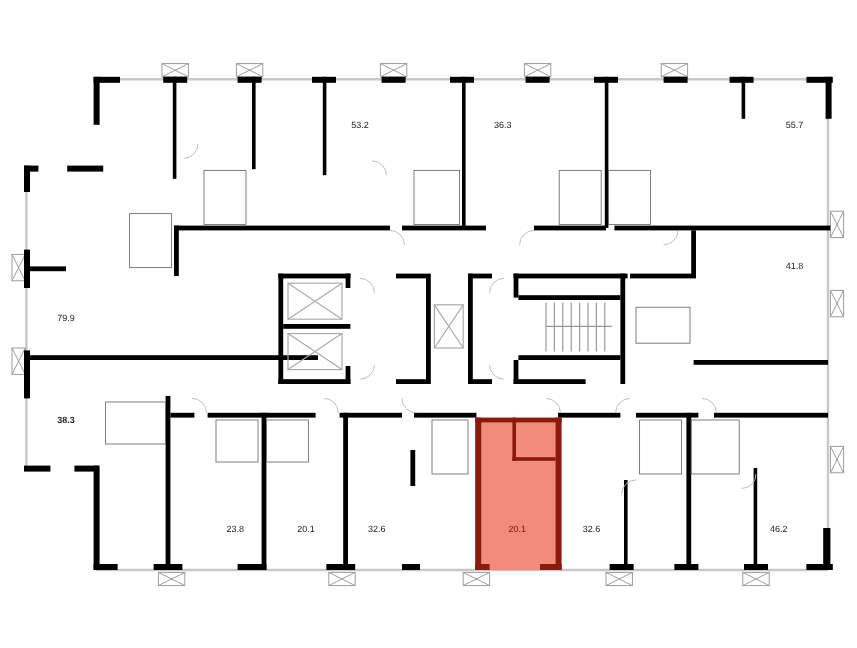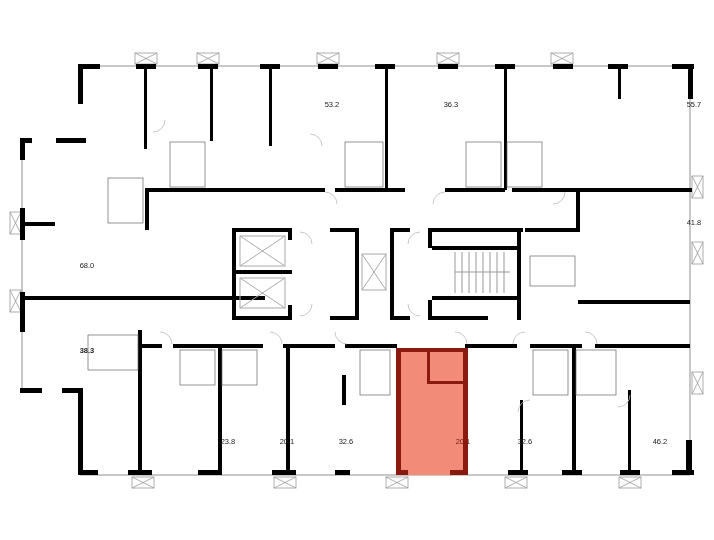--- a/index.html
+++ b/index.html
@@ -1,18 +1,18 @@
 <!DOCTYPE html>
 <html><head>
 <meta charset="utf-8">
 <style>
   html,body{margin:0;padding:0;background:#ffffff;}
   body{width:714px;height:540px;position:relative;overflow:hidden;font-family:"Liberation Sans",sans-serif;}
   #plan{position:absolute;left:0;top:0;width:714px;height:540px;}
-  .area{position:absolute;font-size:7.5px;color:#222;transform:translate(-50%,-50%);white-space:nowrap;margin-left:32px;}
+  .area{position:absolute;font-size:7.5px;color:#222;transform:translate(-50%,-50%);white-space:nowrap;}
   .area.sel{color:#6b1a10;}
   .apt-hit{position:absolute;cursor:pointer;}
 </style>
 </head>
 <body>
 
 <svg id="plan" viewBox="0 0 714 540" xmlns="http://www.w3.org/2000/svg">
 
   <g stroke="#c8c8c8" stroke-width="2" fill="none">
     <line x1="95" y1="66" x2="690" y2="66"></line>
@@ -270,20 +270,20 @@
 <div class="apt-hit" style="left:222px;top:350px;width:64px;height:120px;"></div>
 <div class="apt-hit" style="left:290px;top:350px;width:50px;height:120px;"></div>
 <div class="apt-hit" style="left:399px;top:349px;width:66px;height:126px;"></div>
 <div class="apt-hit" style="left:468px;top:349px;width:52px;height:126px;"></div>
 <div class="apt-hit" style="left:631px;top:380px;width:56px;height:90px;"></div>
 
 <span class="area" style="left:300px;top:104px;">53.2</span>
 <span class="area" style="left:419px;top:104px;">36.3</span>
 <span class="area" style="left:662px;top:104px;text-align:right;">55.7</span>
 <span class="area" style="left:662px;top:222px;">41.8</span>
-<span class="area" style="left:55px;top:265px;">68.0</span>
+<span class="area" style="left:55px;top:265px;">79.9</span>
 <span class="area" style="left:55px;top:350px;font-weight:bold;">38.3</span>
 <span class="area" style="left:196px;top:441px;">23.8</span>
 <span class="area" style="left:255px;top:441px;">20.1</span>
 <span class="area" style="left:314px;top:441px;">32.6</span>
 <span class="area sel" style="left:431px;top:441px;">20.1</span>
 <span class="area" style="left:493px;top:441px;">32.6</span>
-<span class="area" style="left:628px;top:441px;">46.2</span>
+<span class="area" style="left:649px;top:441px;">46.2</span>
 
 </body></html>

